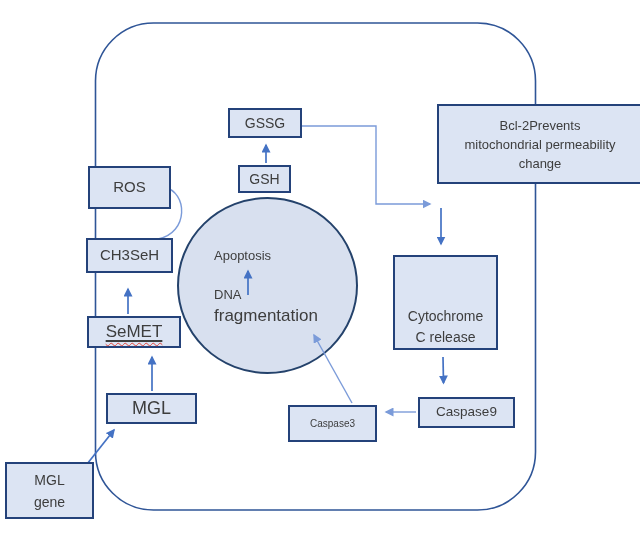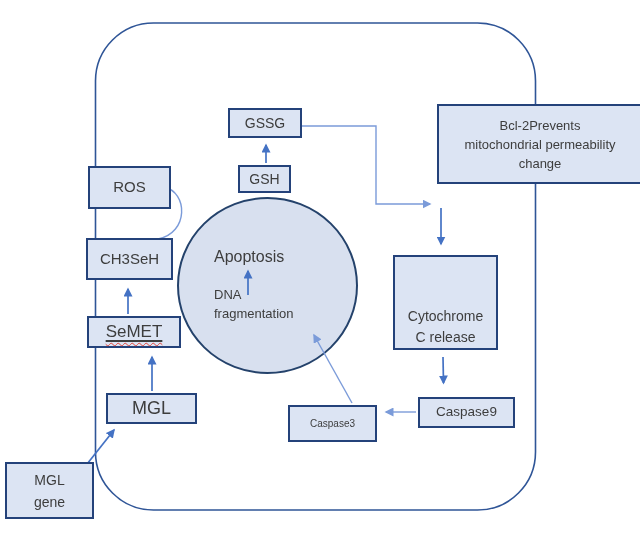--- a/index.html
+++ b/index.html
@@ -71,21 +71,21 @@
     <path class="arrow light" d="M416,412 L386,412" marker-end="url(#ah-light)"></path>
     <path class="arrow light" d="M352,403 L314,335" marker-end="url(#ah-light)"></path>
     <path class="arrow main" d="M76,478 L114,430" marker-end="url(#ah-main)"></path>
     <path class="arrow main" d="M152,391 L152,357" marker-end="url(#ah-main)"></path>
     <path class="arrow main" d="M128,314 L128,289" marker-end="url(#ah-main)"></path>
     <path class="arrow main" d="M248,295 L248,271" marker-end="url(#ah-main)"></path>
   </svg>
 
   <div class="node" style="left:88px;top:166px;width:83px;height:43px;font-size:15px;">ROS</div>
 
-  <div class="node" style="left:86px;top:238px;width:87px;height:42px;font-size:15px;">CH3SeH</div>
+  <div class="node" style="left:86px;top:238px;width:87px;height:35px;font-size:15px;">CH3SeH</div>
 
   <div class="node" style="left:87px;top:316px;width:94px;height:32px;font-size:17px;">
     <span class="spell-outer"><span class="spell-inner">SeMET</span></span>
   </div>
 
   <div class="node" style="left:106px;top:393px;width:91px;height:31px;font-size:18px;">MGL</div>
 
   <div class="node" style="left:5px;top:462px;width:89px;height:57px;font-size:14px;line-height:22px;">
     <div>MGL</div>
     <div>gene</div>
@@ -103,17 +103,17 @@
 
   <div class="node" style="left:393px;top:255px;width:105px;height:95px;font-size:14px;line-height:21px;justify-content:flex-end;">
     <div>Cytochrome</div>
     <div>C release</div>
   </div>
 
   <div class="node" style="left:418px;top:397px;width:97px;height:31px;font-size:13.5px;">Caspase9</div>
 
   <div class="node" style="left:288px;top:405px;width:89px;height:37px;font-size:10px;">Caspase3</div>
 
-  <div class="free-label" style="left:214px;top:248px;font-size:16px;">Apoptosis</div>
+  <div class="free-label" style="left:214px;top:248px;font-size:13px;">Apoptosis</div>
   <div class="free-label" style="left:214px;top:287px;font-size:13px;">DNA</div>
-  <div class="free-label" style="left:214px;top:306px;font-size:13px;">fragmentation</div>
+  <div class="free-label" style="left:214px;top:306px;font-size:17px;">fragmentation</div>
 
 </div>
 
 </body></html>

